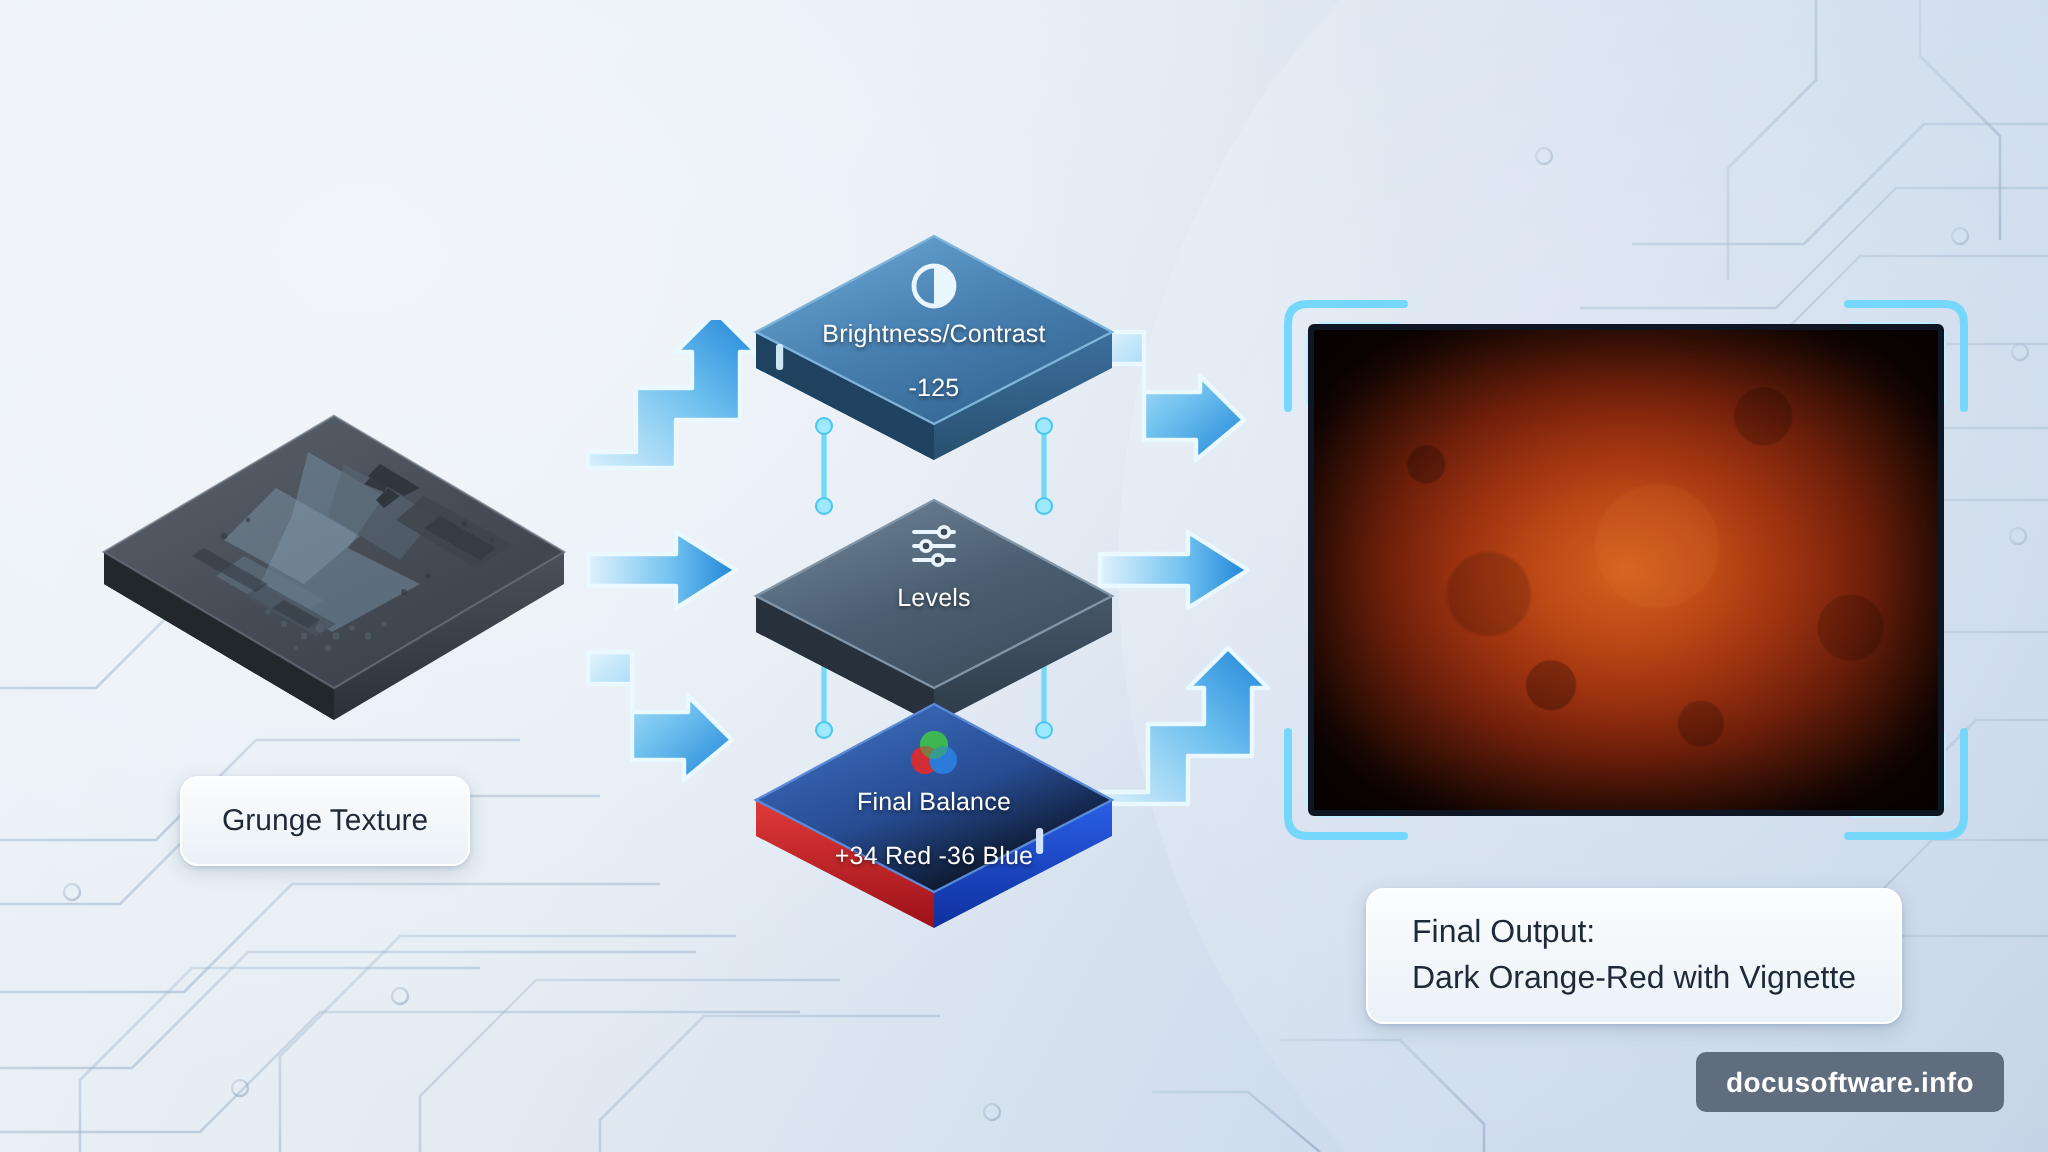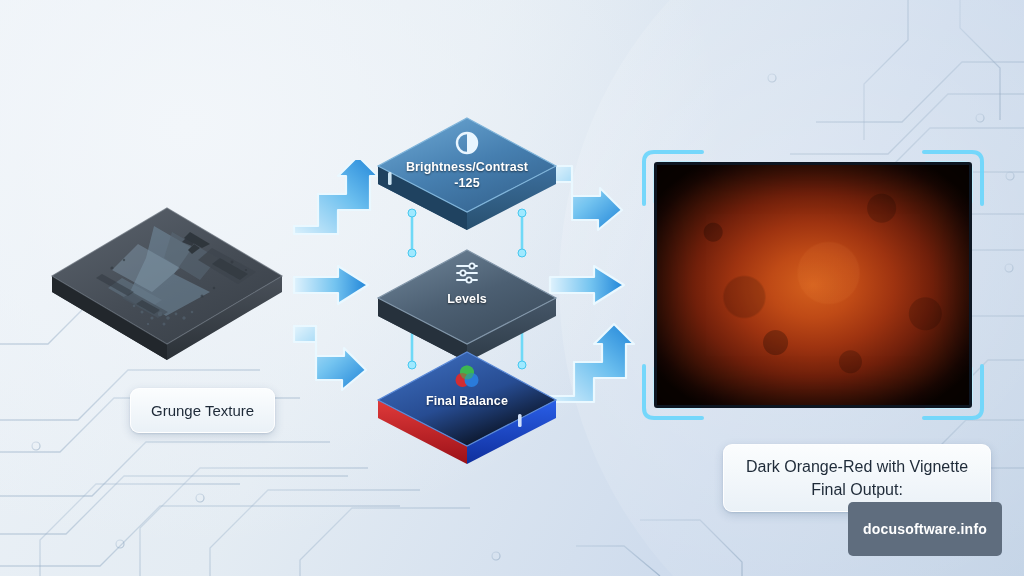--- a/index.html
+++ b/index.html
@@ -23,34 +23,34 @@
     z-index:0; pointer-events:none;
   }
 
   
   #source-plate {
     position:absolute; left:42px; top:196px; width:250px; height:175px; z-index:3;
   }
 
   
   .stage {
-    position:absolute; width:190px; height:118px; z-index:5;font-weight:bold;
+    position:absolute; width:190px; height:118px; z-index:5;
   }
   .stage .iso {
     position:absolute; inset:0;
   }
   .stage-text {
     position:absolute; left:0; right:0; top:48px;
     text-align:center; color:#ffffff;
     font-size:12.5px; line-height:15px;
     text-shadow:0 1px 2px rgba(0,0,0,0.55);
     letter-spacing:.1px;
     z-index:3;
   }
-  .stage-text .val { font-size:12.5px; display:block; margin-top:1px; }
+  .stage-text .val { font-size:12.5px; display:block; margin-top:12px; }
   .stage-icon { position:absolute; left:50%; top:18px; transform:translateX(-50%); z-index:3; }
 
   #stage-bc   { left:372px; top:112px; }
   #stage-lv   { left:372px; top:244px; }
   #stage-cb   { left:372px; top:346px; }
 
   
   .connector { position:absolute; z-index:4; }
 
   
@@ -87,33 +87,33 @@
   }
 
   
   .pill {
     position:absolute; z-index:7;
     background:linear-gradient(180deg,#fbfdfe 0%, #eaf1f7 100%);
     border:1px solid rgba(255,255,255,.9);
     border-radius:9px;
     box-shadow:0 3px 10px rgba(40,70,110,.18), 0 1px 2px rgba(40,70,110,.14);
     color:#1e2a38;
-    text-align:center;
+    text-align:left;
     padding:11px 20px;
-    font-size:15px; line-height:21px;margin-left:40px;
+    font-size:15px; line-height:21px;
   }
   #label-source { left:90px; top:388px; }
   #label-output { left:683px; top:444px; font-size:16px; line-height:23px; padding:10px 22px; }
 
   #watermark {
     position:absolute; right:22px; bottom:20px; z-index:8;
     background:#5f6d7e;
     color:#ffffff;
     font-size:14px; font-weight:bold;
-    padding:19px 15px;
+    padding:7px 15px;
     border-radius:5px;
     letter-spacing:.2px;
   }
 </style>
 </head>
 <body>
 
 <svg id="bg-circuits" width="1024" height="576" viewBox="0 0 1024 576">
   <defs>
     <linearGradient id="traceGrad" x1="0" y1="0" x2="1" y2="1">
@@ -381,20 +381,21 @@
   <svg class="stage-icon" width="26" height="26" viewBox="0 0 26 26">
     <g opacity="0.92">
       <circle cx="13" cy="8.5" r="7" fill="#3fbf4a"></circle>
       <circle cx="8.5" cy="16" r="7" fill="#e02a2a"></circle>
       <circle cx="17.5" cy="16" r="7" fill="#2a7fe0"></circle>
       <circle cx="13" cy="8.5" r="7" fill="#3fbf4a" opacity="0.55"></circle>
     </g>
   </svg>
   <div class="stage-text">
     <span>Final Balance</span>
+    <span class="val">+34 Red -36 Blue</span>
   </div>
 </div>
 
 <div id="output-frame">
   <svg width="362" height="290" viewBox="0 0 362 290" style="position:absolute;inset:0;">
     <g fill="none" stroke="#6fd6fb" stroke-width="4" stroke-linecap="round" opacity="0.95">
       <path d="M12 64 L12 22 Q12 12 22 12 L70 12"></path>
       <path d="M292 12 L340 12 Q350 12 350 22 L350 64"></path>
       <path d="M350 226 L350 268 Q350 278 340 278 L292 278"></path>
       <path d="M70 278 L22 278 Q12 278 12 268 L12 226"></path>
@@ -409,19 +410,19 @@
   <div id="output-image">
     <div class="grain"></div>
   </div>
 </div>
 
 <div class="pill" id="label-source">
   <span>Grunge Texture</span>
 </div>
 
 <div class="pill" id="label-output">
+  <div>Final Output:</div>
   <div>Dark Orange-Red with Vignette</div>
-  <div>Final Output:</div>
 </div>
 
 <div id="watermark">
   <span>docusoftware.info</span>
 </div>
 
 </body></html>

